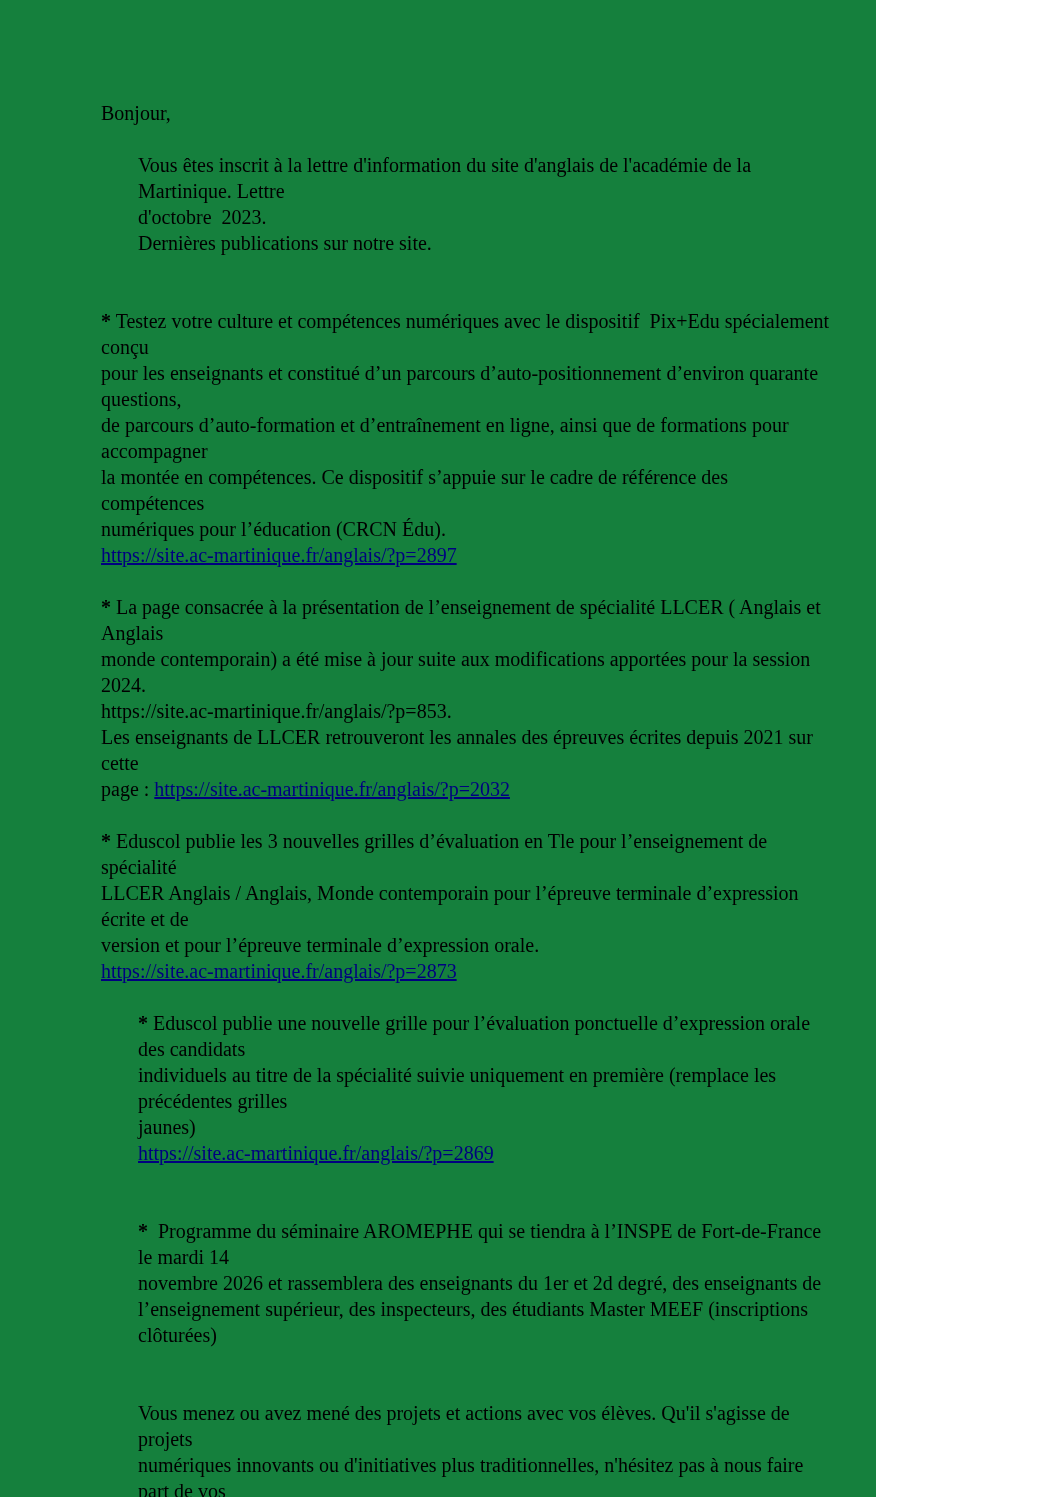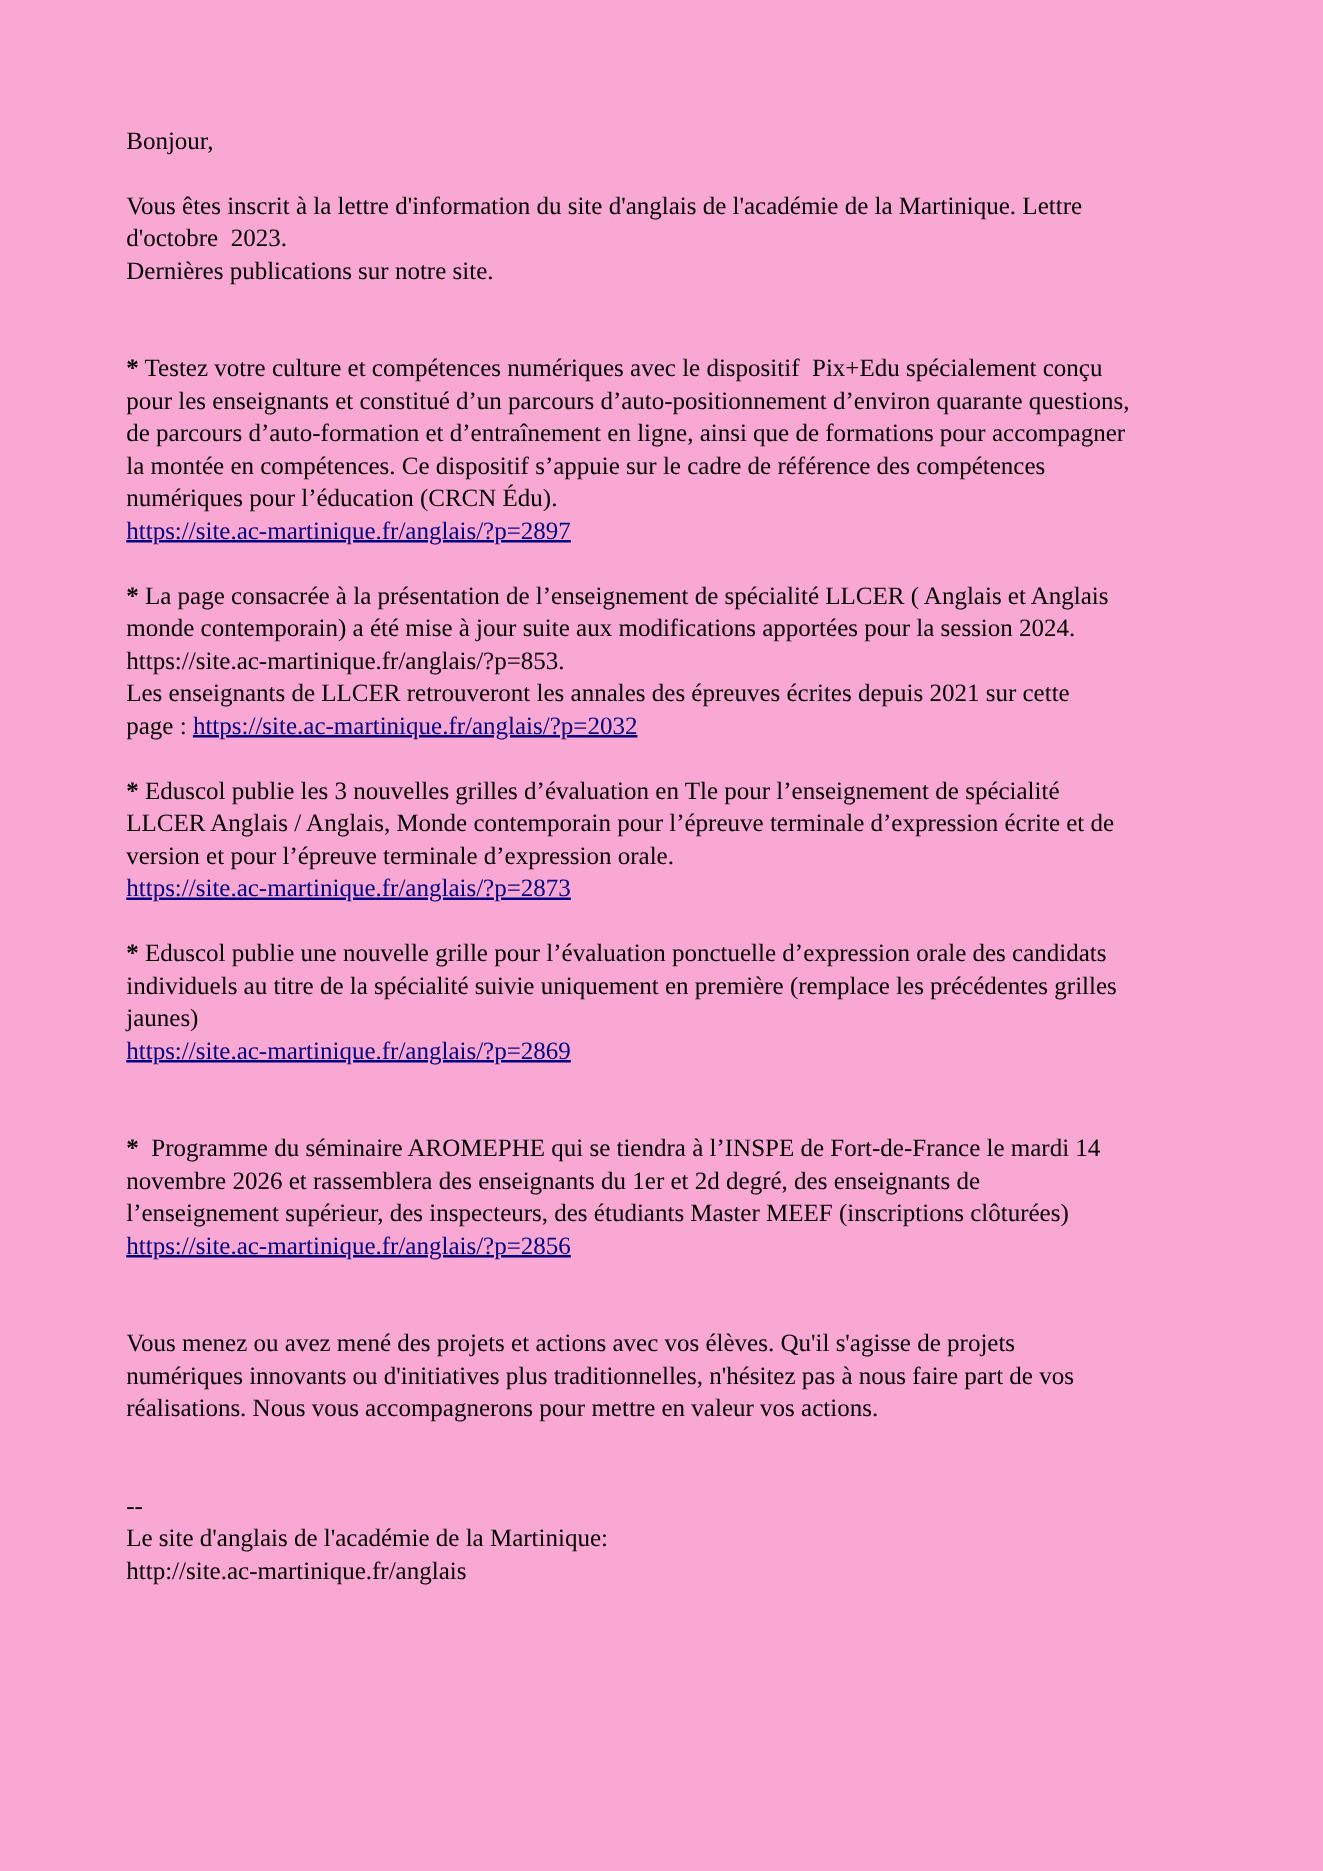--- a/index.html
+++ b/index.html
@@ -2,37 +2,38 @@
 <html lang="fr"><head>
 <meta charset="utf-8">
 <style>
   html, body {
     margin: 0;
     padding: 0;
     background: #ffffff;
   }
   .page {
     position: relative;
-    width: 1058px;
+    width: 876px;
     height: 1497px;
-    background: #f9a8d4;
+    background: #15803d;
     box-sizing: border-box;
     padding: 100px 40px 0 101px;
     font-family: "Liberation Serif", "DejaVu Serif", serif;
     font-size: 20px;
     line-height: 26px;
     color: #000000;
     overflow: hidden;
   }
   .para {
     margin: 0 0 26px 0;
     white-space: pre-wrap;
   }
   .gap2 {
     margin-bottom: 52px;
+    margin-left: 37px;
   }
   .last {
     margin-bottom: 0;
   }
   .bullet {
     font-weight: bold;
     white-space: pre-wrap;
   }
   .body-text {
     white-space: pre-wrap;
@@ -75,21 +76,21 @@
   <p class="para"><span class="bullet">*</span><span class="body-text"> Eduscol publie les 3 nouvelles grilles d’évaluation en Tle pour l’enseignement de spécialité
 LLCER Anglais / Anglais, Monde contemporain pour l’épreuve terminale d’expression écrite et de
 version et pour l’épreuve terminale d’expression orale.</span><a class="doc-link block">https://site.ac-martinique.fr/anglais/?p=2873</a></p>
 
   <p class="para gap2"><span class="bullet">*</span><span class="body-text"> Eduscol publie une nouvelle grille pour l’évaluation ponctuelle d’expression orale des candidats
 individuels au titre de la spécialité suivie uniquement en première (remplace les précédentes grilles
 jaunes)</span><a class="doc-link block">https://site.ac-martinique.fr/anglais/?p=2869</a></p>
 
   <p class="para gap2"><span class="bullet">*</span><span class="body-text">  Programme du séminaire AROMEPHE qui se tiendra à l’INSPE de Fort-de-France le mardi 14
 novembre 2026 et rassemblera des enseignants du 1er et 2d degré, des enseignants de
-l’enseignement supérieur, des inspecteurs, des étudiants Master MEEF (inscriptions clôturées)</span><a class="doc-link block">https://site.ac-martinique.fr/anglais/?p=2856</a></p>
+l’enseignement supérieur, des inspecteurs, des étudiants Master MEEF (inscriptions clôturées)</span></p>
 
   <p class="para gap2">Vous menez ou avez mené des projets et actions avec vos élèves. Qu'il s'agisse de projets
 numériques innovants ou d'initiatives plus traditionnelles, n'hésitez pas à nous faire part de vos
 réalisations. Nous vous accompagnerons pour mettre en valeur vos actions.</p>
 
   <p class="para">--
 Le site d'anglais de l'académie de la Martinique:
 http://site.ac-martinique.fr/anglais</p>
 
 

